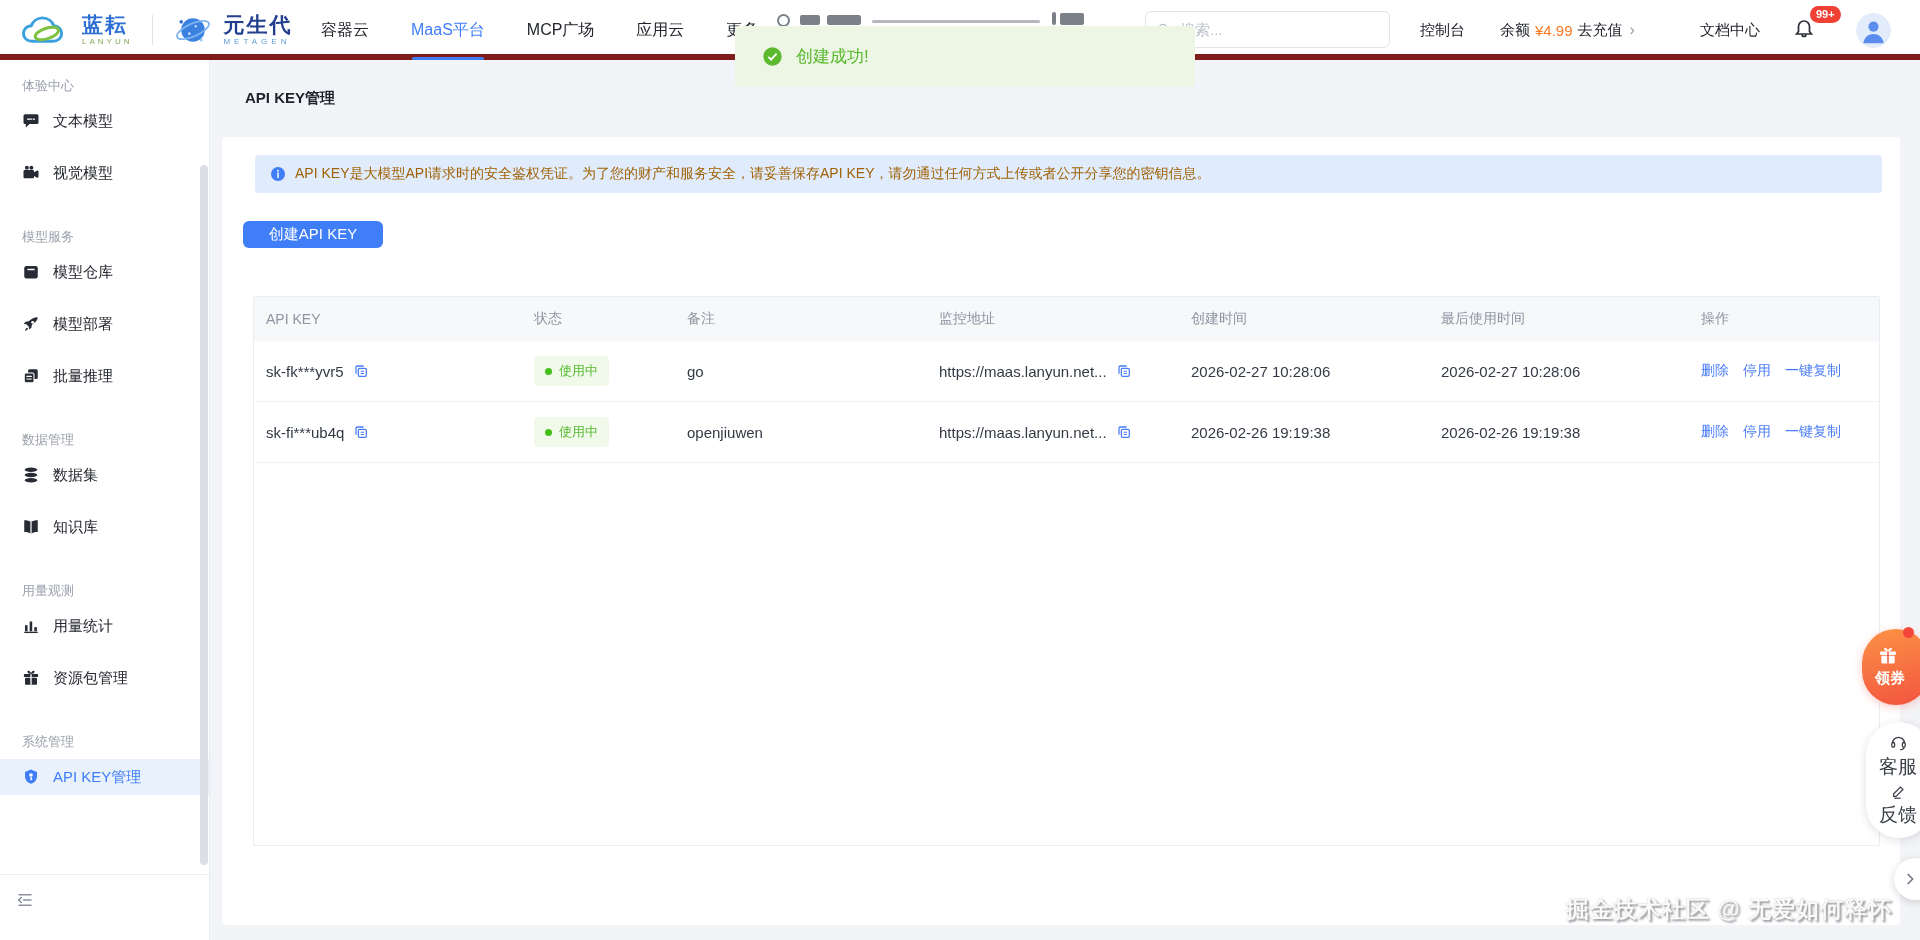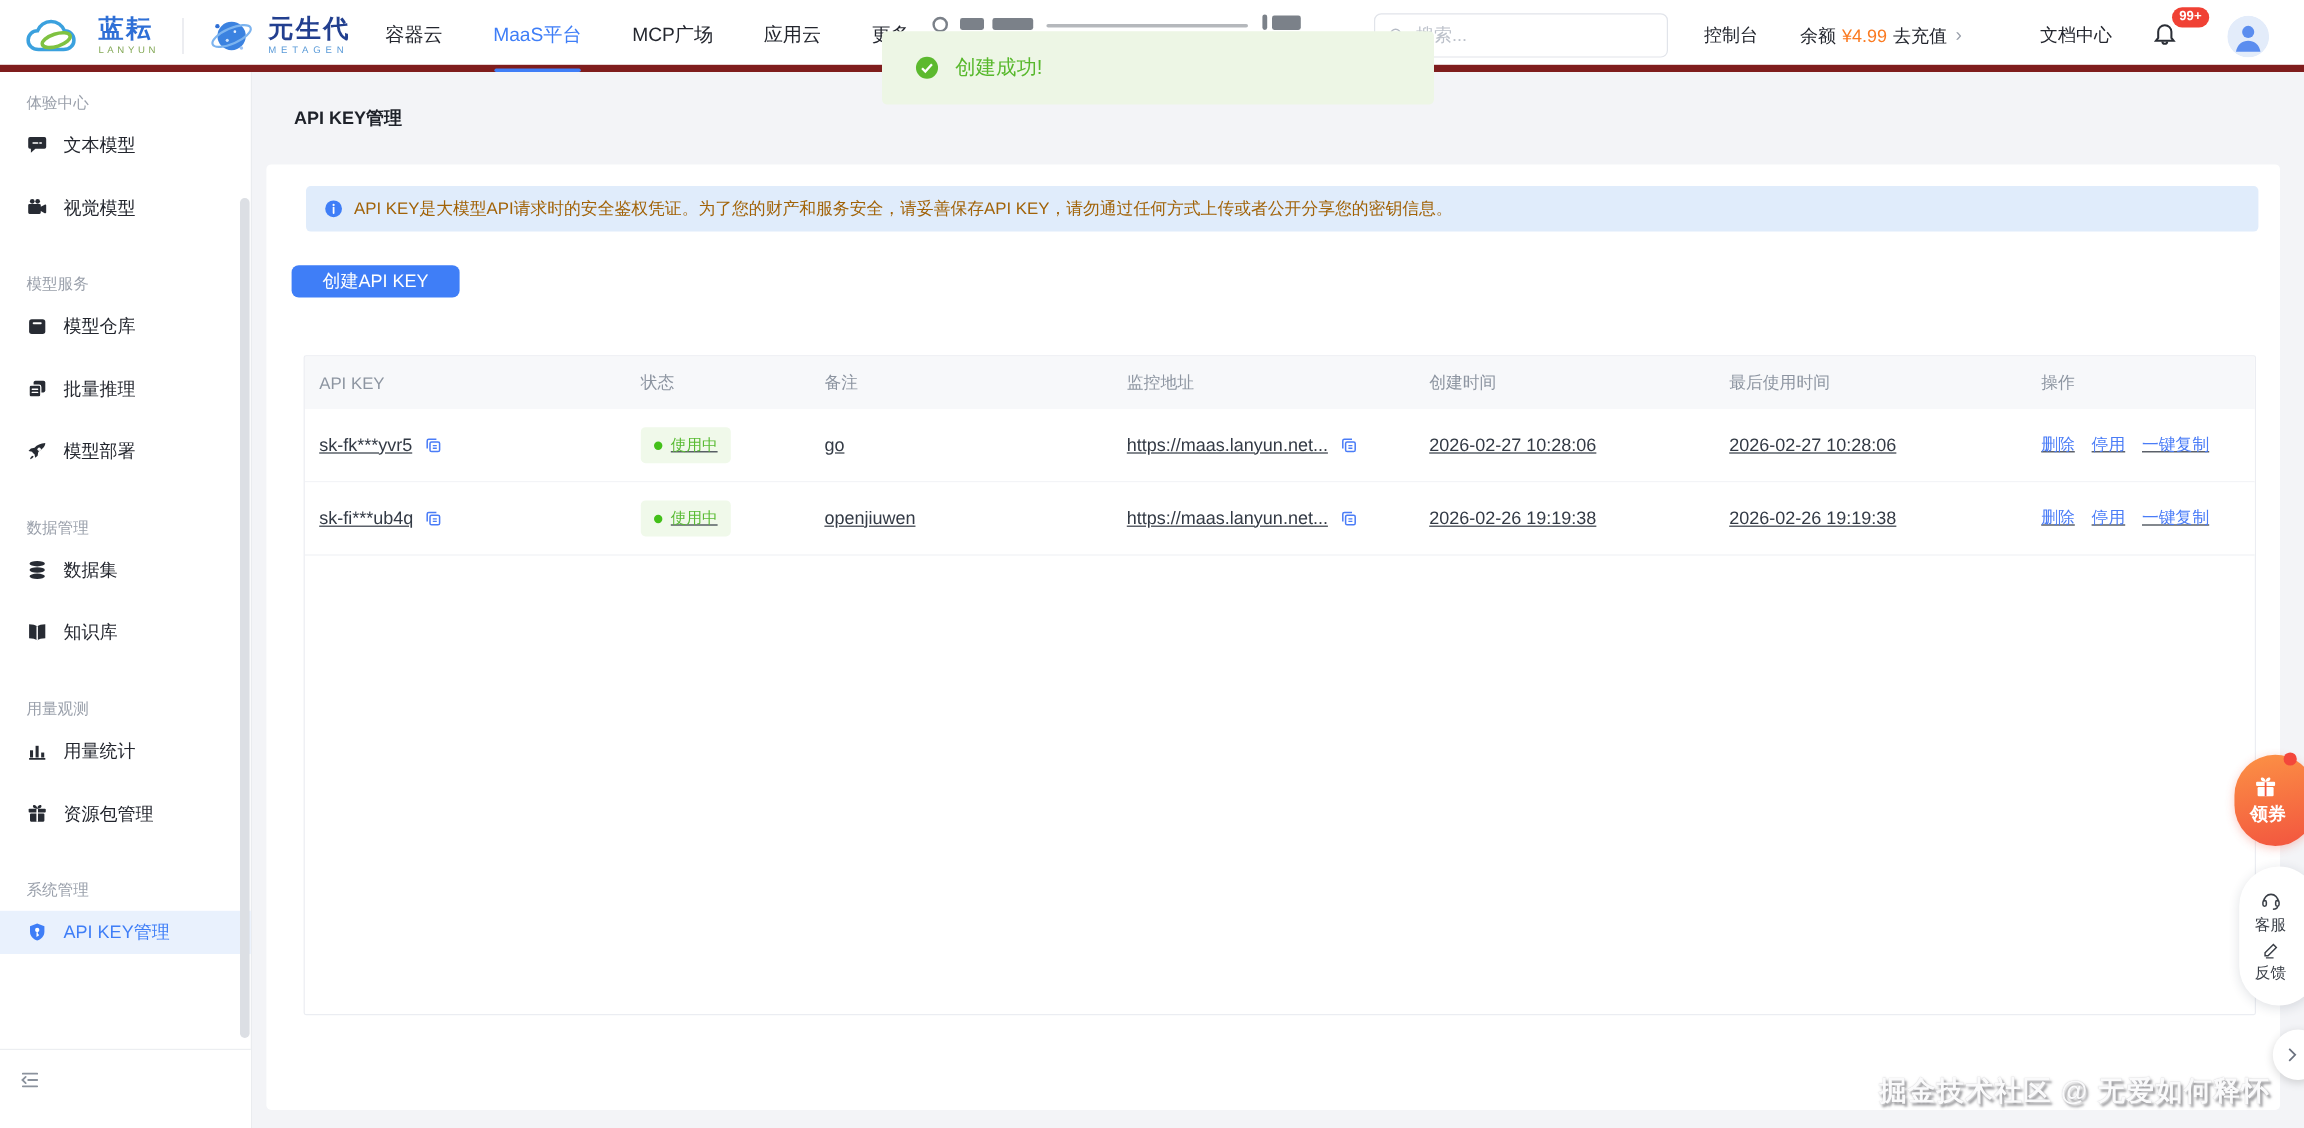--- a/index.html
+++ b/index.html
@@ -72,40 +72,40 @@
             border-radius:4px; display:flex; align-items:center; gap:9px; padding-left:15px; }
   .banner-text { font-size:14px; color:#a16207; }
   .create-btn { position:absolute; left:21px; top:84px; width:140px; height:27px; background:#3f7ef7;
                 color:#fff; font-size:15px; border:none; border-radius:6px; cursor:pointer;
                 font-family:"Liberation Sans","DejaVu Sans",sans-serif; }
 
   .table { position:absolute; left:31px; top:159px; width:1627px; height:550px;
            border:1px solid #ebedf2; border-radius:2px; overflow:hidden; }
   .trow { display:grid; grid-template-columns:268px 153px 252px 252px 250px 260px 1fr; align-items:center; }
   .thead { height:44px; background:#f7f8fa; color:#8d95a1; font-size:14px; }
-  .tr { height:61px; border-bottom:1px solid #f0f2f5; font-size:15px; color:#333a45; background:#fff;text-decoration:underline; }
+  .tr { height:61px; border-bottom:1px solid #f0f2f5; font-size:15px; color:#333a45; background:#fff; }
   .cell { padding-left:12px; display:flex; align-items:center; gap:9px; }
   .copy-ic { cursor:pointer; flex:none; }
   .pill { display:inline-flex; align-items:center; gap:7px; background:#f0f9ea; border-radius:4px;
           padding:6px 11px; font-size:13px; color:#58bb33; }
   .pill-dot { width:7px; height:7px; border-radius:50%; background:#43c019; }
   .actions { gap:14px; }
   .act-link { color:#4a7cf7; font-size:14px; cursor:pointer; white-space:nowrap; }
 
   
   .coupon { position:absolute; right:-10px; top:629px; width:68px; height:76px; z-index:50;
             background:linear-gradient(168deg,#fc9245 0%,#f2543f 100%); border-radius:38px;
             display:flex; flex-direction:column; align-items:flex-start; justify-content:center;
             padding-left:13px; gap:3px; cursor:pointer; box-shadow:0 2px 8px rgba(242,84,63,.3); }
   .coupon-label { color:#fff; font-size:15px; font-weight:bold; }
   .coupon-dot { position:absolute; top:-2px; right:16px; width:11px; height:11px; background:#f3473b; border-radius:50%; }
   .svc { position:absolute; right:-12px; top:722px; width:66px; height:116px; background:#fff; z-index:50;
          border-radius:33px; box-shadow:0 2px 10px rgba(31,45,61,.14); display:flex; flex-direction:column;
          align-items:flex-start; justify-content:center; padding-left:13px; gap:3px; }
-  .svc-label { font-size:13px; color:#3a3f47; cursor:pointer;text-align:right; }
+  .svc-label { font-size:19px; color:#3a3f47; cursor:pointer;text-align:right; }
   .svc-item { display:flex; flex-direction:column; align-items:center; gap:2px; cursor:pointer; }
   .next-btn { position:absolute; right:-16px; top:858px; width:42px; height:42px; background:#fff; z-index:50;
               border-radius:50%; box-shadow:0 2px 8px rgba(0,0,0,.16); display:flex; align-items:center;
               padding-left:8px; cursor:pointer; }
 
   .watermark { position:absolute; right:28px; bottom:15px; font-size:23px; font-weight:bold; letter-spacing:1px;
                color:#fafafb; text-shadow:2px 2px 2px rgba(95,95,100,.6), 0 0 1px rgba(130,130,135,.5); z-index:20; }
 </style>
 </head>
 <body>
@@ -217,33 +217,33 @@
 
   <div class="side-item">
     <svg viewBox="0 0 24 24">
       <rect x="3" y="4" width="18" height="16.5" rx="3" fill="#272b33"></rect>
       <path d="M8 8.5h8" stroke="#fff" stroke-width="2" stroke-linecap="round"></path>
     </svg>
     <span>模型仓库</span>
   </div>
   <div class="side-item">
     <svg viewBox="0 0 24 24">
+      <path d="M21 3c-5.2.2-9.2 2.2-12 5.3L5 9l-2.7 2.7 4 .9c.5 1 1.6 2.1 2.6 2.6l.9 4L12.5 17l.7-4C16.3 10.2 20.8 8.2 21 3z" fill="#272b33"></path>
+      <circle cx="14.2" cy="9.8" r="1.9" fill="#fff"></circle>
+      <path d="M7 17c-1.2.3-2.6 1.7-3 4 2.3-.4 3.7-1.8 4-3z" fill="#272b33"></path>
+    </svg>
+    <span>模型部署</span>
+  </div>
+  <div class="side-item">
+    <svg viewBox="0 0 24 24">
       <rect x="8" y="3" width="13" height="13" rx="2" fill="#272b33"></rect>
       <rect x="3" y="8" width="13" height="13" rx="2" fill="#272b33" stroke="#fff" stroke-width="1.4"></rect>
       <path d="M6.5 12.5h6M6.5 16h6" stroke="#fff" stroke-width="1.5" stroke-linecap="round"></path>
     </svg>
     <span>批量推理</span>
-  </div>
-  <div class="side-item">
-    <svg viewBox="0 0 24 24">
-      <path d="M21 3c-5.2.2-9.2 2.2-12 5.3L5 9l-2.7 2.7 4 .9c.5 1 1.6 2.1 2.6 2.6l.9 4L12.5 17l.7-4C16.3 10.2 20.8 8.2 21 3z" fill="#272b33"></path>
-      <circle cx="14.2" cy="9.8" r="1.9" fill="#fff"></circle>
-      <path d="M7 17c-1.2.3-2.6 1.7-3 4 2.3-.4 3.7-1.8 4-3z" fill="#272b33"></path>
-    </svg>
-    <span>模型部署</span>
   </div>
 
   <div class="side-sec">数据管理</div>
 
   <div class="side-item">
     <svg viewBox="0 0 24 24">
       <ellipse cx="12" cy="5" rx="8.5" ry="3" fill="#272b33"></ellipse>
       <ellipse cx="12" cy="12" rx="8.5" ry="3" fill="#272b33"></ellipse>
       <ellipse cx="12" cy="19" rx="8.5" ry="3" fill="#272b33"></ellipse>
     </svg>

